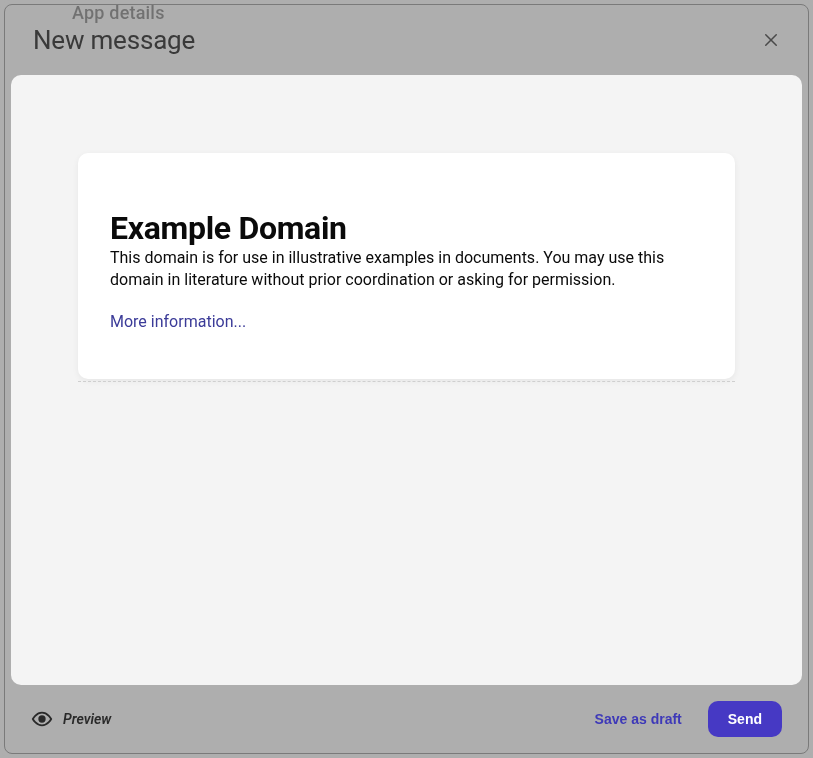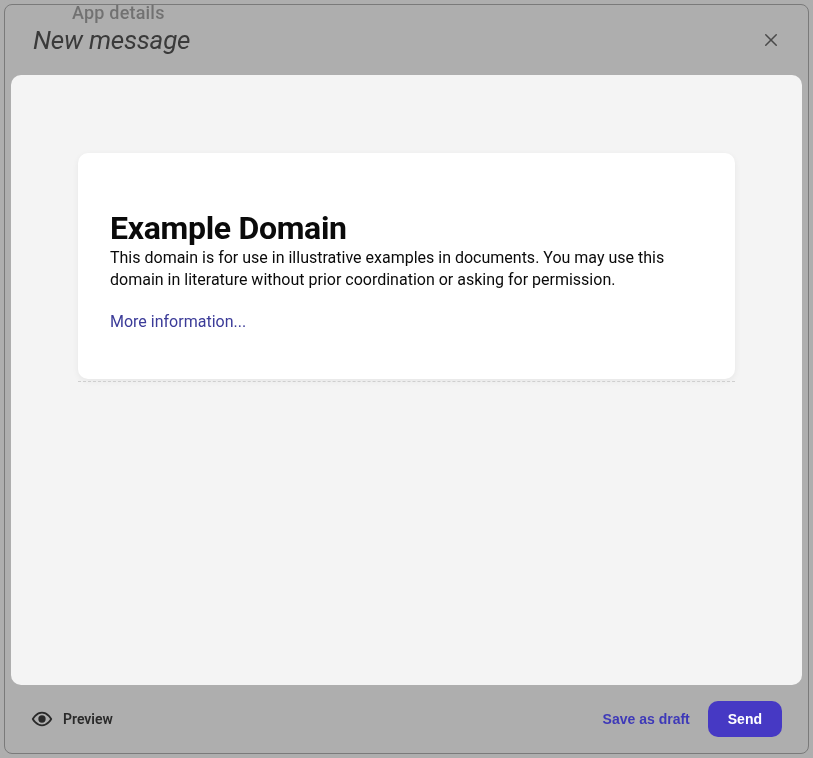--- a/index.html
+++ b/index.html
@@ -39,21 +39,20 @@
       font-size: 18px;
       font-weight: 500;
       color: rgba(0,0,0,0.35);
       letter-spacing: 0.2px;
     }
     .header {
       display: flex;
       align-items: center;
       justify-content: space-between;
       padding: 20px 28px 20px 28px;
-      font-style: italic;
     }
     .header-title {
       font-size: 26px;
       font-weight: 400;
       color: #3a3a3a;
       letter-spacing: -0.2px;
     }
     .close-icon {
       width: 18px;
       height: 18px;
@@ -111,25 +110,26 @@
     }
     .eye-icon {
       width: 22px;
       height: 22px;
       color: #2a2a2a;
     }
     .preview-label {
       font-size: 14px;
       font-weight: 600;
       color: #2a2a2a;
+      font-style: italic;
     }
     .footer-right {
       display: flex;
       align-items: center;
-      gap: 18px;
+      gap: 26px;
     }
     .save-draft {
       font-size: 14px;
       font-weight: 600;
       color: #3e39b8;
       background: none;
       border: none;
       cursor: pointer;
     }
     .send-btn {

